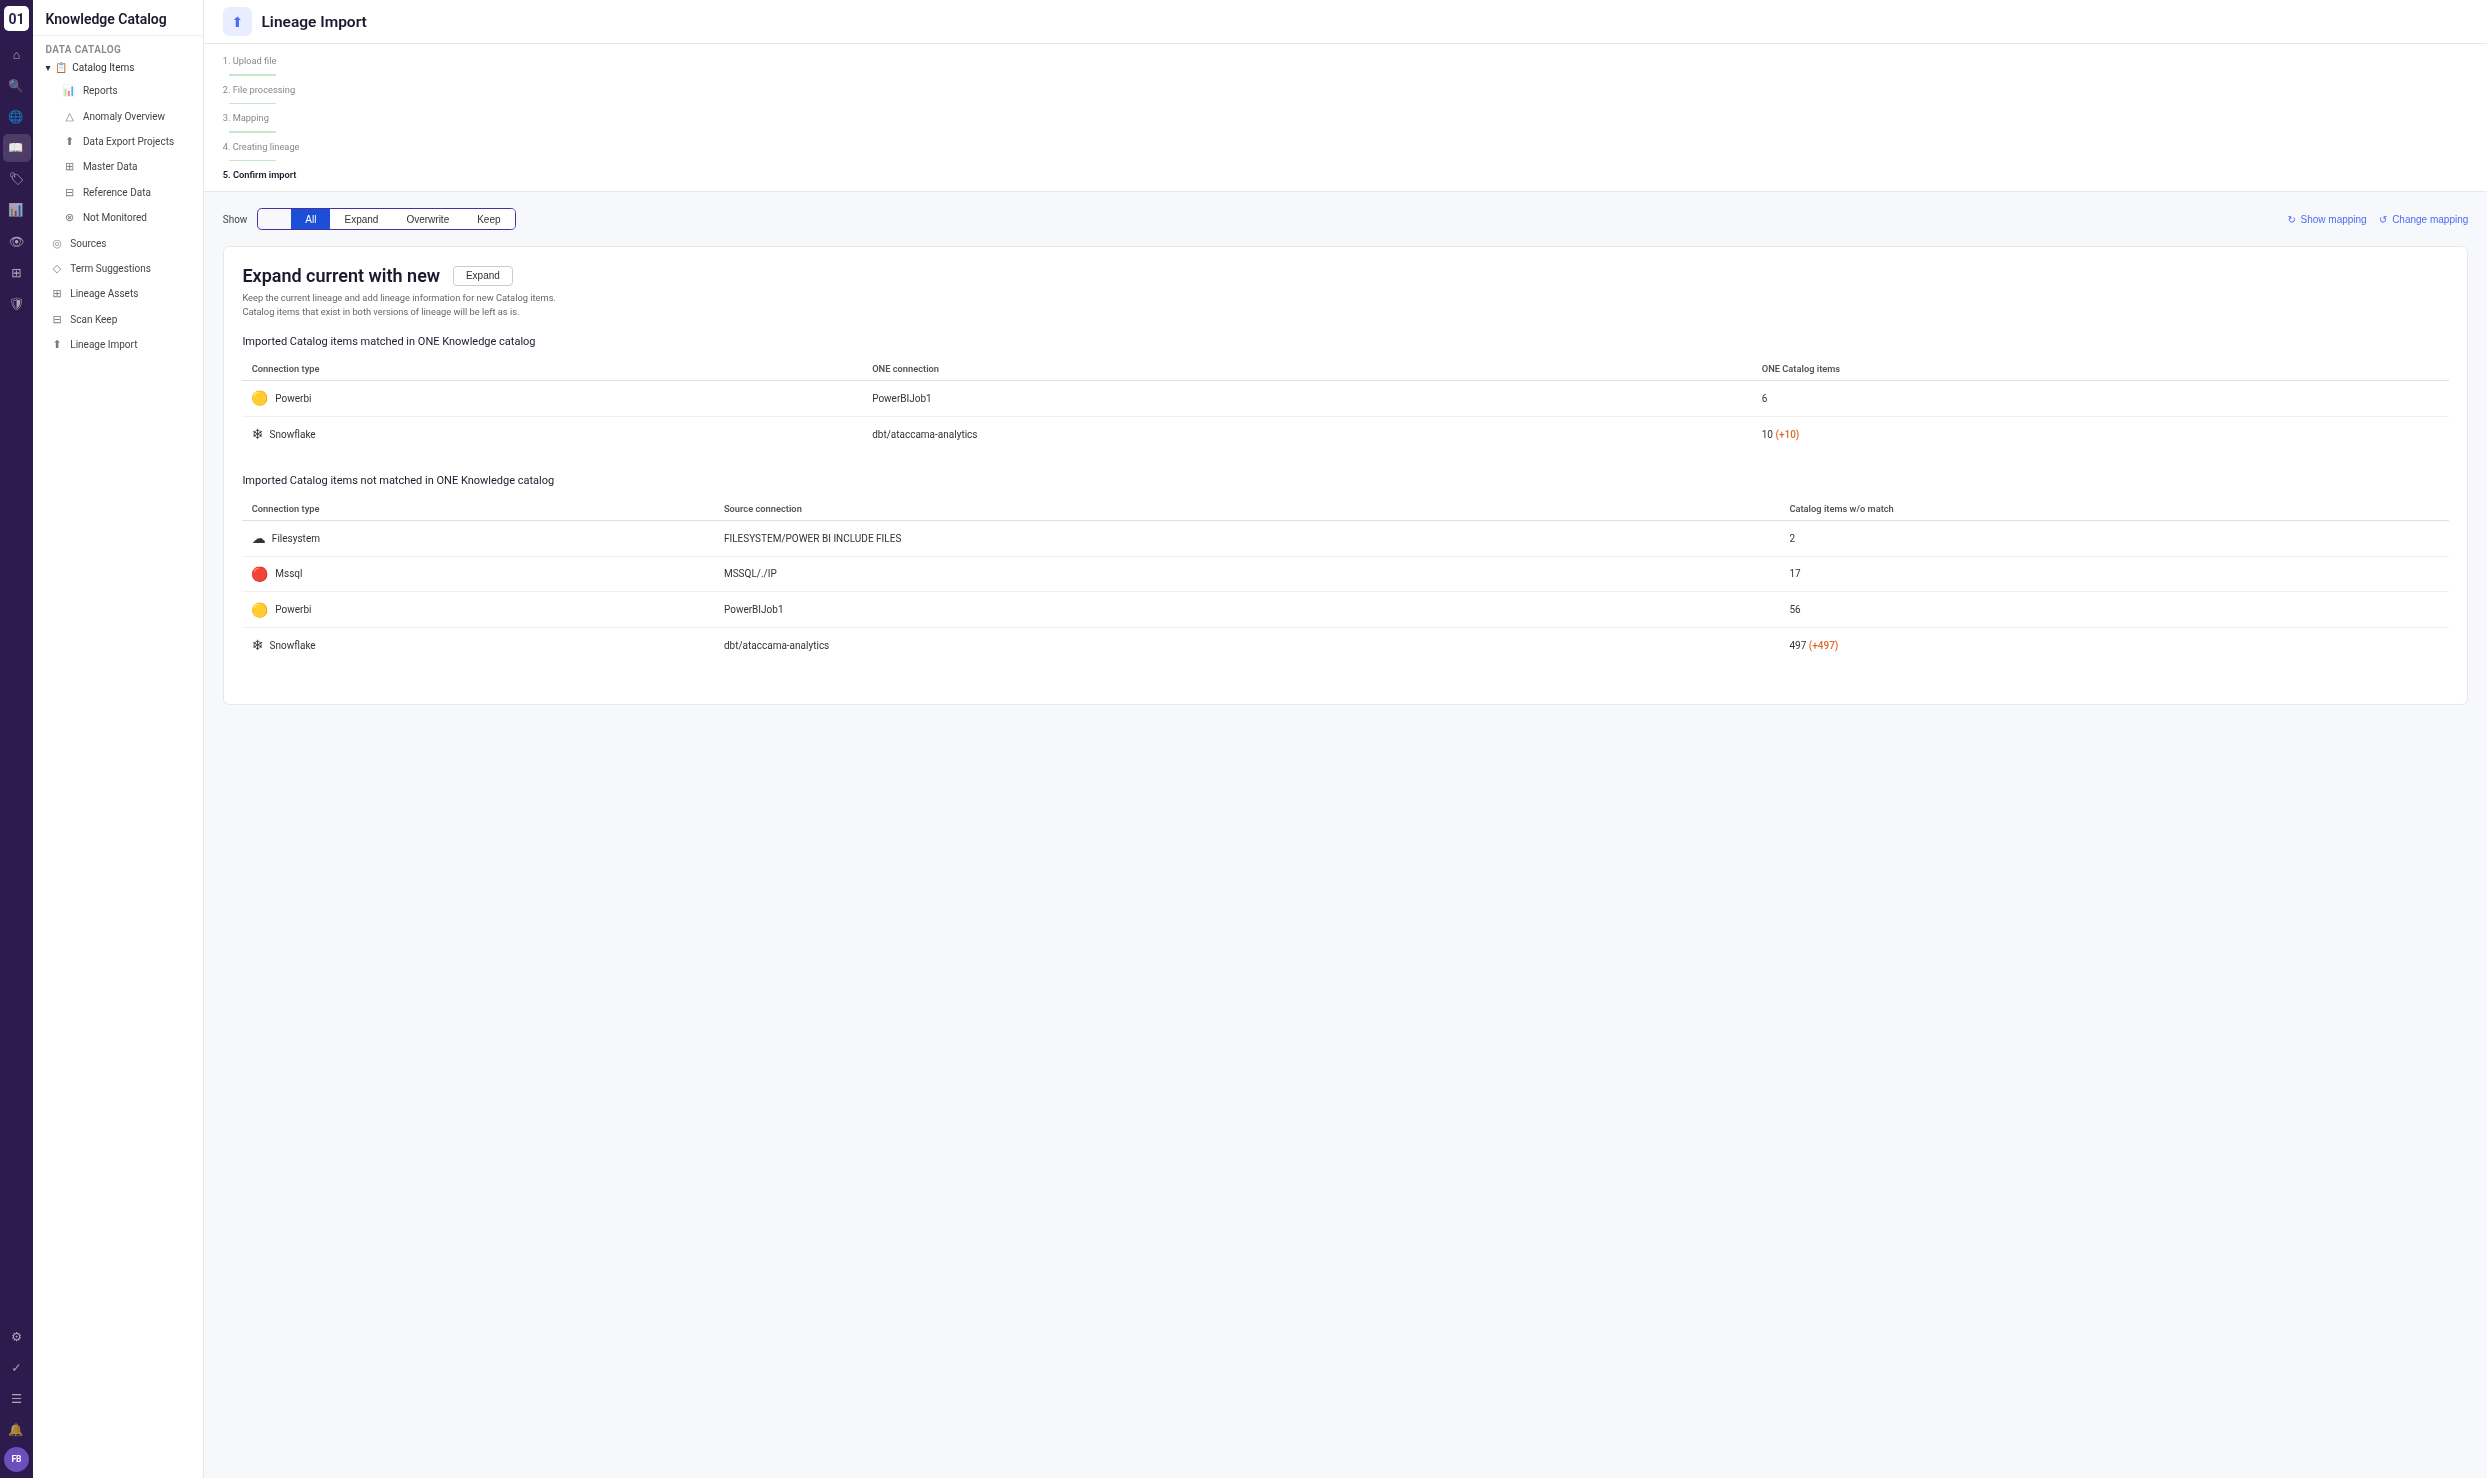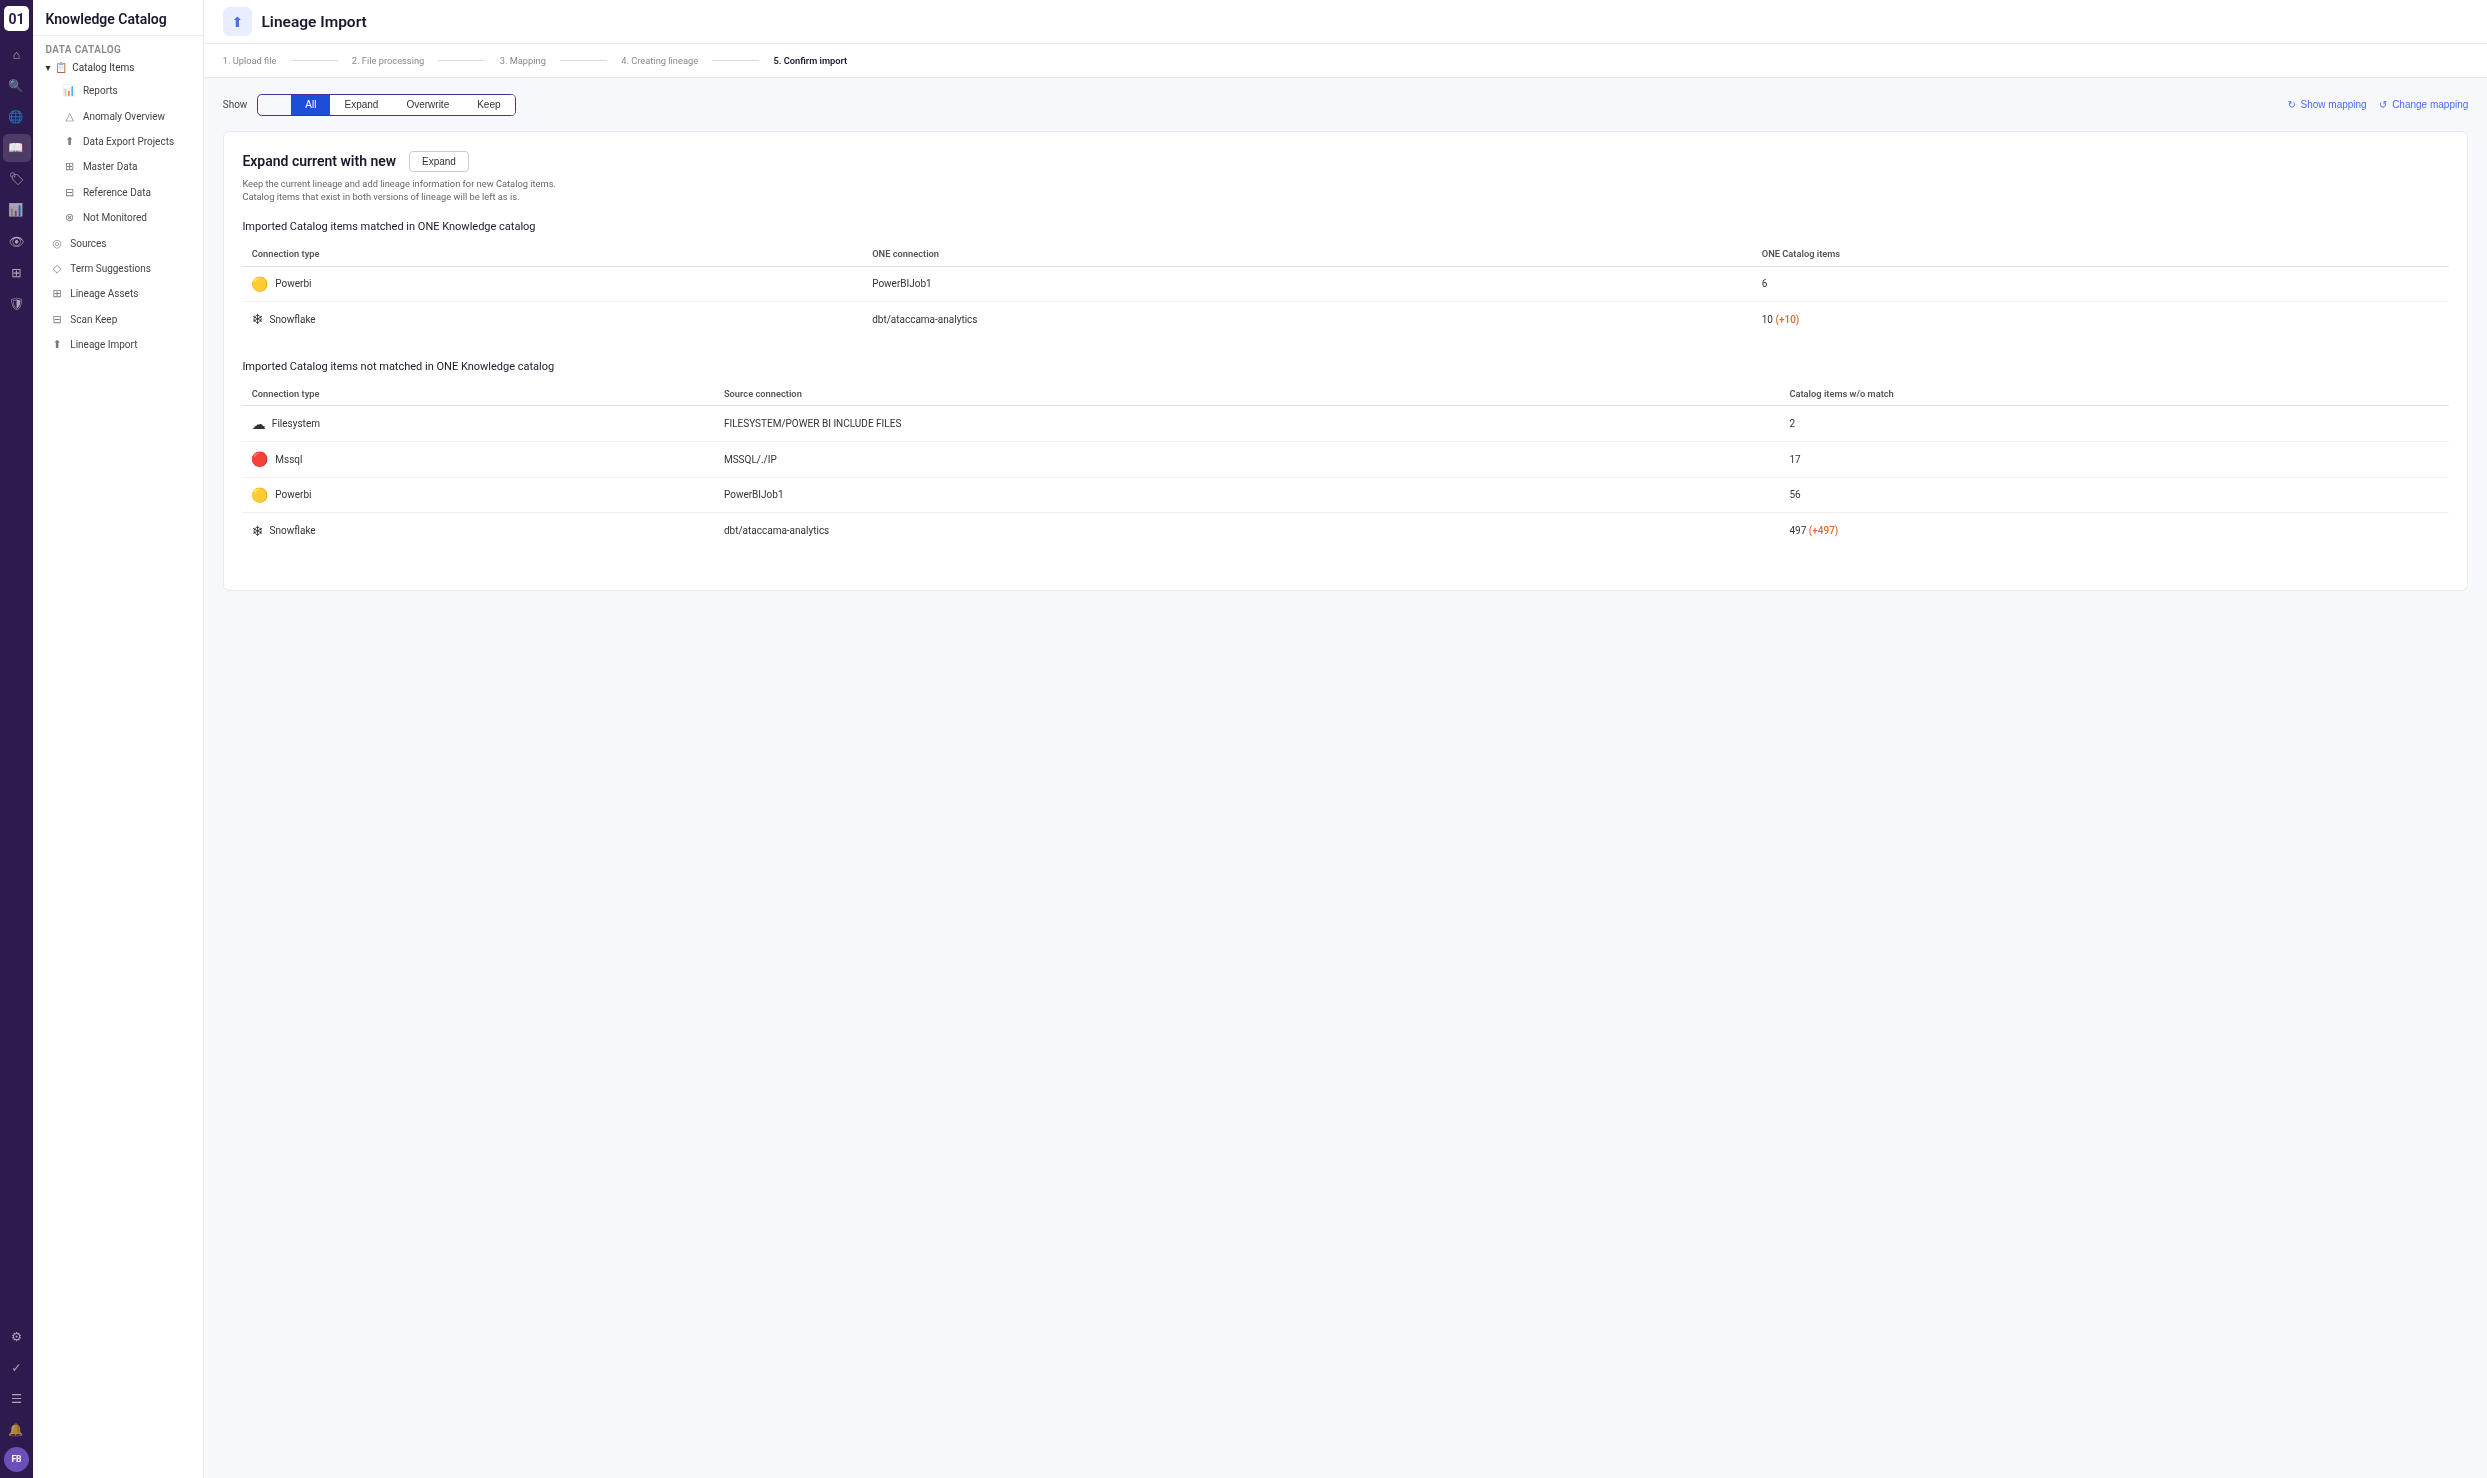--- a/index.html
+++ b/index.html
@@ -128,26 +128,27 @@
     }
     .topbar-title {
       font-size: 15.5px;
       font-weight: 600;
       color: #1a1a2e;
     }
 
     
     .wizard-steps {
       display: flex;
-      align-items: center;
+      align-items: flex-start;
       padding: 11px 18.7px;
       background: #fff;
       border-bottom: 0.8px solid #e8e8e8;
       gap: 8px;
       flex-shrink: 0;
+      flex-direction: column;
     }
     .step {
       display: flex;
       align-items: center;
       font-size: 9.3px;
       color: #aaa;
       white-space: nowrap;
     }
     .step.active { color: #1a1a2e; font-weight: 600; }
     .step.done { color: #888; }
@@ -214,21 +215,21 @@
       padding: 18.7px;
       margin-bottom: 0;
     }
 
     .section-header {
       display: flex;
       align-items: center;
       gap: 12.4px;
       margin-bottom: 4.7px;
     }
-    .section-title { font-size: 14px; font-weight: 600; color: #1a1a2e; }
+    .section-title { font-size: 18px; font-weight: 600; color: #1a1a2e; }
     .expand-btn {
       padding: 3.9px 12.4px;
       border: 0.8px solid #ccc;
       border-radius: 3.9px;
       background: #fff;
       font-size: 10px;
       cursor: pointer;
       color: #333;
     }
     .section-desc { font-size: 9.3px; color: #666; margin-bottom: 15.5px; line-height: 1.5; }

